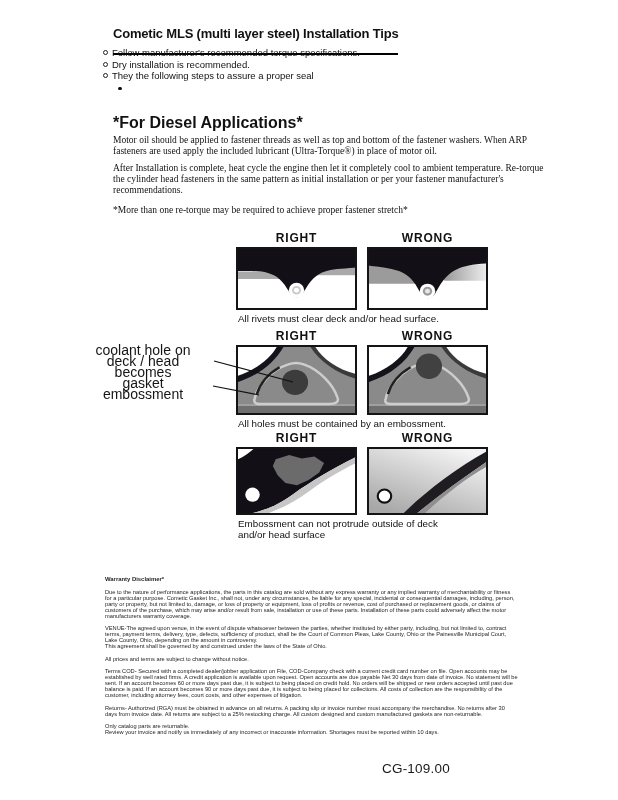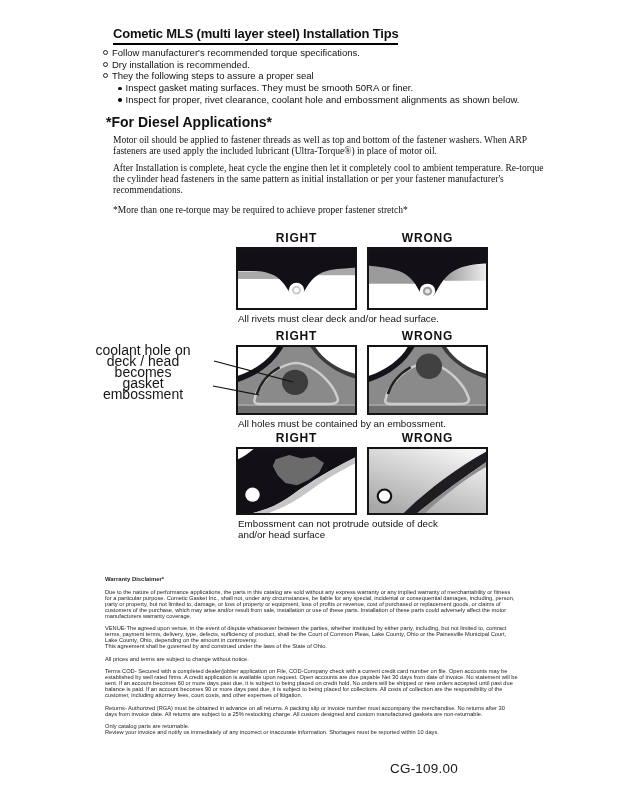--- a/index.html
+++ b/index.html
@@ -4,36 +4,36 @@
 <style>
   html,body { margin:0; padding:0; }
   body {
     width:618px; height:800px; background:#ffffff; position:relative;
     font-family:"Liberation Sans", sans-serif; color:#111; overflow:hidden;
   }
   .abs { position:absolute; }
 
   #page-title {
     left:113px; top:26px; font-size:13px; font-weight:bold; letter-spacing:-0.2px;
-    border-bottom:2px solid #000; padding-bottom:2px;
+    border-bottom:2px solid #000; padding-bottom:12px;
   }
 
   #tips-list { left:103px; top:47px; font-size:9.5px; line-height:11.7px; width:480px; }
   .b { white-space:nowrap; }
   .b .mk {
     display:inline-block; width:3px; height:3px; border:1px solid #222;
     border-radius:50%; margin-right:4px; margin-bottom:1px;
   }
   .sb { padding-left:15px; white-space:nowrap; }
   .sb .mk2 {
     display:inline-block; width:3.5px; height:3.5px; background:#111;
     border-radius:50%; margin-right:4px; margin-bottom:1px;
   }
 
-  #diesel-heading { left:106px; top:114px; font-size:14px; font-weight:bold; }
+  #diesel-heading { left:113px; top:114px; font-size:16px; font-weight:bold; }
   .para { left:113px; width:432px; font-size:9.5px; line-height:10.9px;font-family:Liberation Serif, serif; }
   #diesel-para1 { top:135px; }
   #diesel-para2 { top:163px; }
   #diesel-note  { top:205px; white-space:nowrap; }
 
   #figures { left:236px; top:231px; width:252px; height:320px; }
   .figrow { position:absolute; left:0; width:252px; }
   #figrow-1 { top:0; } #figrow-2 { top:98px; } #figrow-3 { top:200px; }
   .labels { display:flex; gap:10px; height:16px; }
   .labcell { width:121px; text-align:center; font-size:12px; font-weight:bold; letter-spacing:0.8px; }
@@ -46,33 +46,32 @@
   #callout-coolant { top:345px; }
   #callout-embossment { top:378px; }
 
   #pointer-overlay { left:0; top:0; width:618px; height:800px; pointer-events:none; }
 
   #disclaimer { left:105px; top:576px; width:413px; font-size:5.7px; line-height:6px; color:#1d1d1d; }
   #disclaimer .dp { margin:0 0 6.5px 0; }
   #disclaimer .dp.tight { margin-bottom:0; }
   #disclaimer .dtitle { font-weight:bold; font-size:5.9px; margin:0 0 6.5px 0; }
 
-  #doc-code { left:390px; top:761px; font-size:13.5px; letter-spacing:0.2px; color:#1a1a1a; }
+  #doc-code { left:382px; top:761px; font-size:13.5px; letter-spacing:0.2px; color:#1a1a1a; }
 </style>
 </head>
 <body>
 
 <div class="abs" id="page-title">Cometic MLS (multi layer steel) Installation Tips</div>
 
 <div class="abs" id="tips-list">
   <div class="b"><span class="mk"></span><span>Follow manufacturer's recommended torque specifications.</span></div>
   <div class="b"><span class="mk"></span><span>Dry installation is recommended.</span></div>
   <div class="b"><span class="mk"></span><span>They the following steps to assure a proper seal</span></div>
-  <div class="sb"><span class="mk2"></span><span>Inspect gasket mating surfaces.  They must be smooth 50RA or finer.</span></div>
-  <div class="sb"><span class="mk2"></span><span>Inspect for proper, rivet clearance, coolant hole and embossment alignments as shown below.</span></div>
+  <div class="sb"><span class="mk2"></span></div>
 </div>
 
 <div class="abs" id="diesel-heading">*For Diesel Applications*</div>
 <div class="abs para" id="diesel-para1">Motor oil should be applied to fastener threads as well as top and bottom of the fastener washers. When ARP fasteners are used apply the included lubricant (Ultra-Torque®) in place of motor oil.</div>
 <div class="abs para" id="diesel-para2">After Installation is complete, heat cycle the engine then let it completely cool to ambient temperature. Re-torque the cylinder head fasteners in the same pattern as initial installation or per your fastener manufacturer's recommendations.</div>
 <div class="abs para" id="diesel-note">*More than one re-torque may be required to achieve proper fastener stretch*</div>
 
 <div class="abs" id="figures">
 
   <div class="figrow" id="figrow-1">

